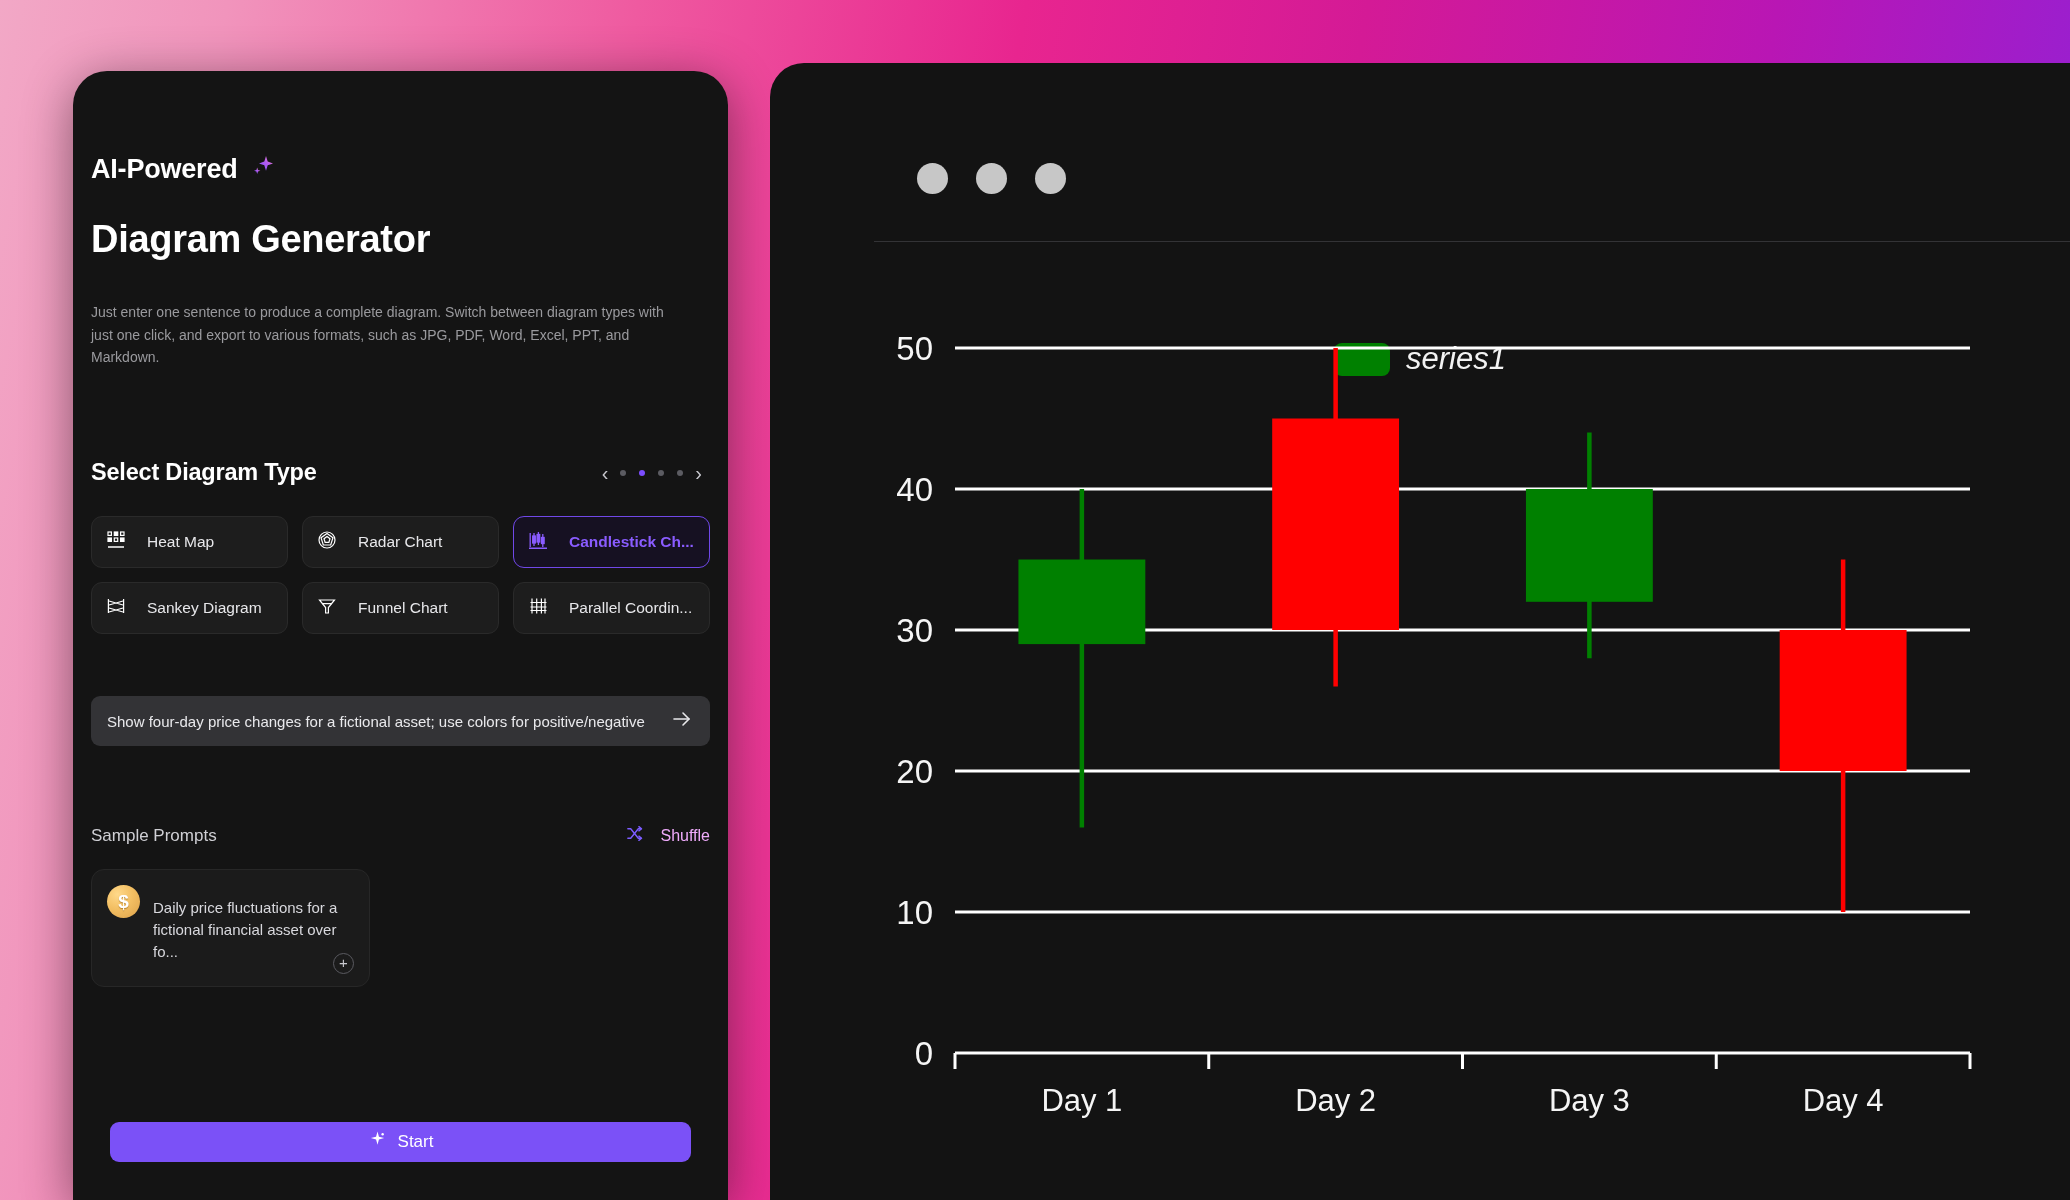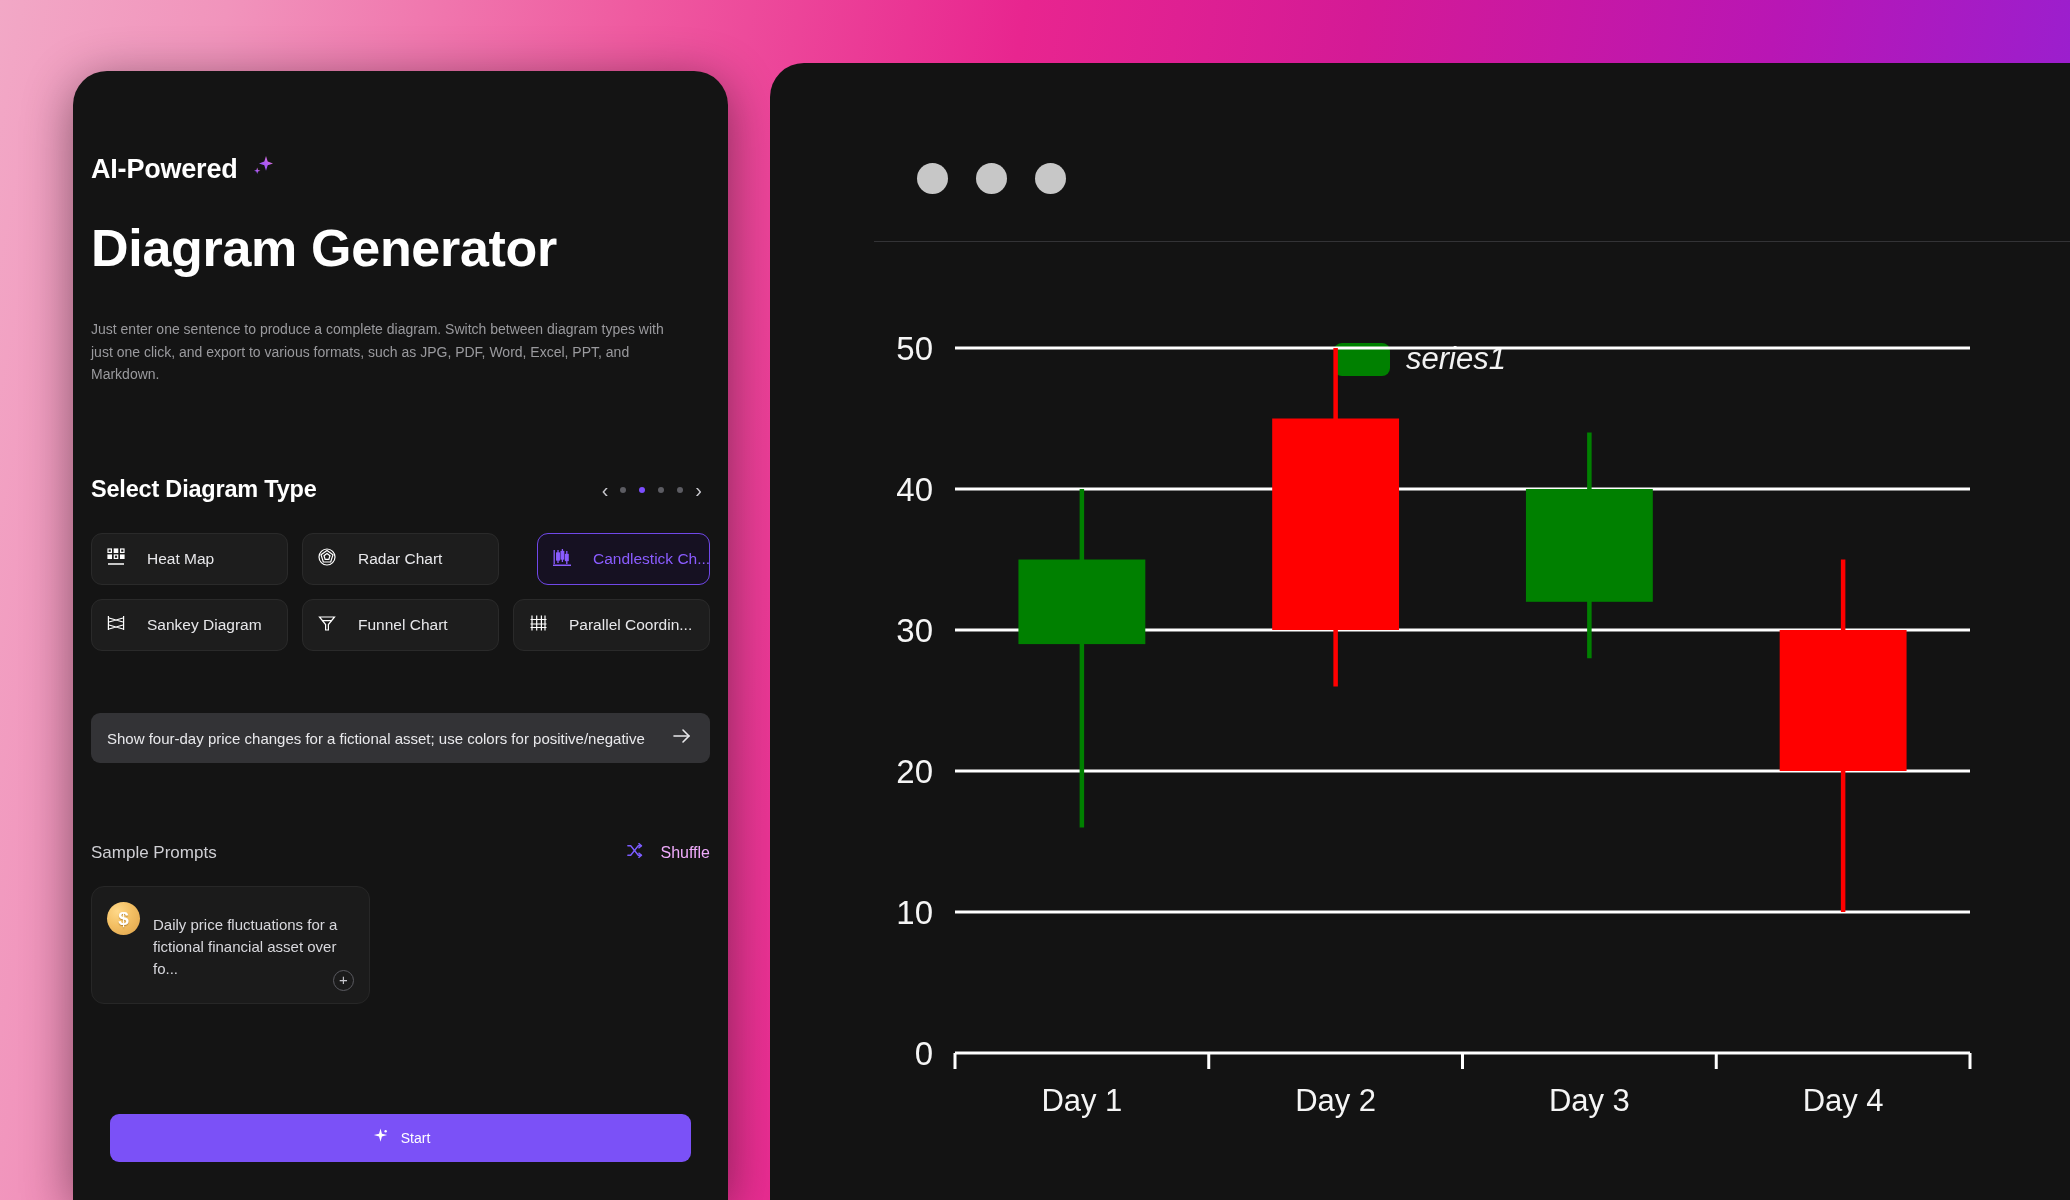--- a/index.html
+++ b/index.html
@@ -52,21 +52,21 @@
     color: #ffffff;
     font-size: 27px;
     font-weight: bold;
     letter-spacing: -0.2px;
   }
   .sparkle-sm { display: block; }
 
   .main-title {
     margin-top: 32px;
     color: #ffffff;
-    font-size: 52px;
+    font-size: 38px;
     font-weight: bold;
     letter-spacing: -0.3px;
   }
 
   .desc {
     margin-top: 40px;
     color: #9a9a9e;
     font-size: 14px;
     line-height: 1.62;
     max-width: 580px;
@@ -124,22 +124,21 @@
     color: #e7e7ea;
     font-size: 15.5px;
     cursor: pointer;
     white-space: nowrap;
     overflow: hidden;
   }
   .type-btn.selected {
     background: #161122;
     border: 1.5px solid #7048e8;
     color: #8a5cff;
-    font-weight: normal;
-    margin-left: 24px;
+    font-weight: bold;
   }
   .type-btn .ic { flex: 0 0 auto; display: block; }
 
   .prompt-bar {
     margin-top: 62px;
     height: 50px;
     background: #333336;
     border-radius: 9px;
     display: flex;
     align-items: center;
@@ -207,26 +206,26 @@
     color: #c9c9cf;
     font-size: 15px; line-height: 18px;
     text-align: center;
     cursor: pointer;
   }
 
   .start-btn {
     position: absolute;
     left: 37px; right: 37px;
     bottom: 38px;
-    height: 48px;
+    height: 40px;
     background: #7b51f7;
     border: none;
     border-radius: 9px;
     color: #ffffff;
-    font-size: 14px;
+    font-size: 17px;
     font-family: "Liberation Sans", sans-serif;
     display: flex;
     align-items: center;
     justify-content: center;
     gap: 11px;
     cursor: pointer;
   }
 
   
   #right-panel {

